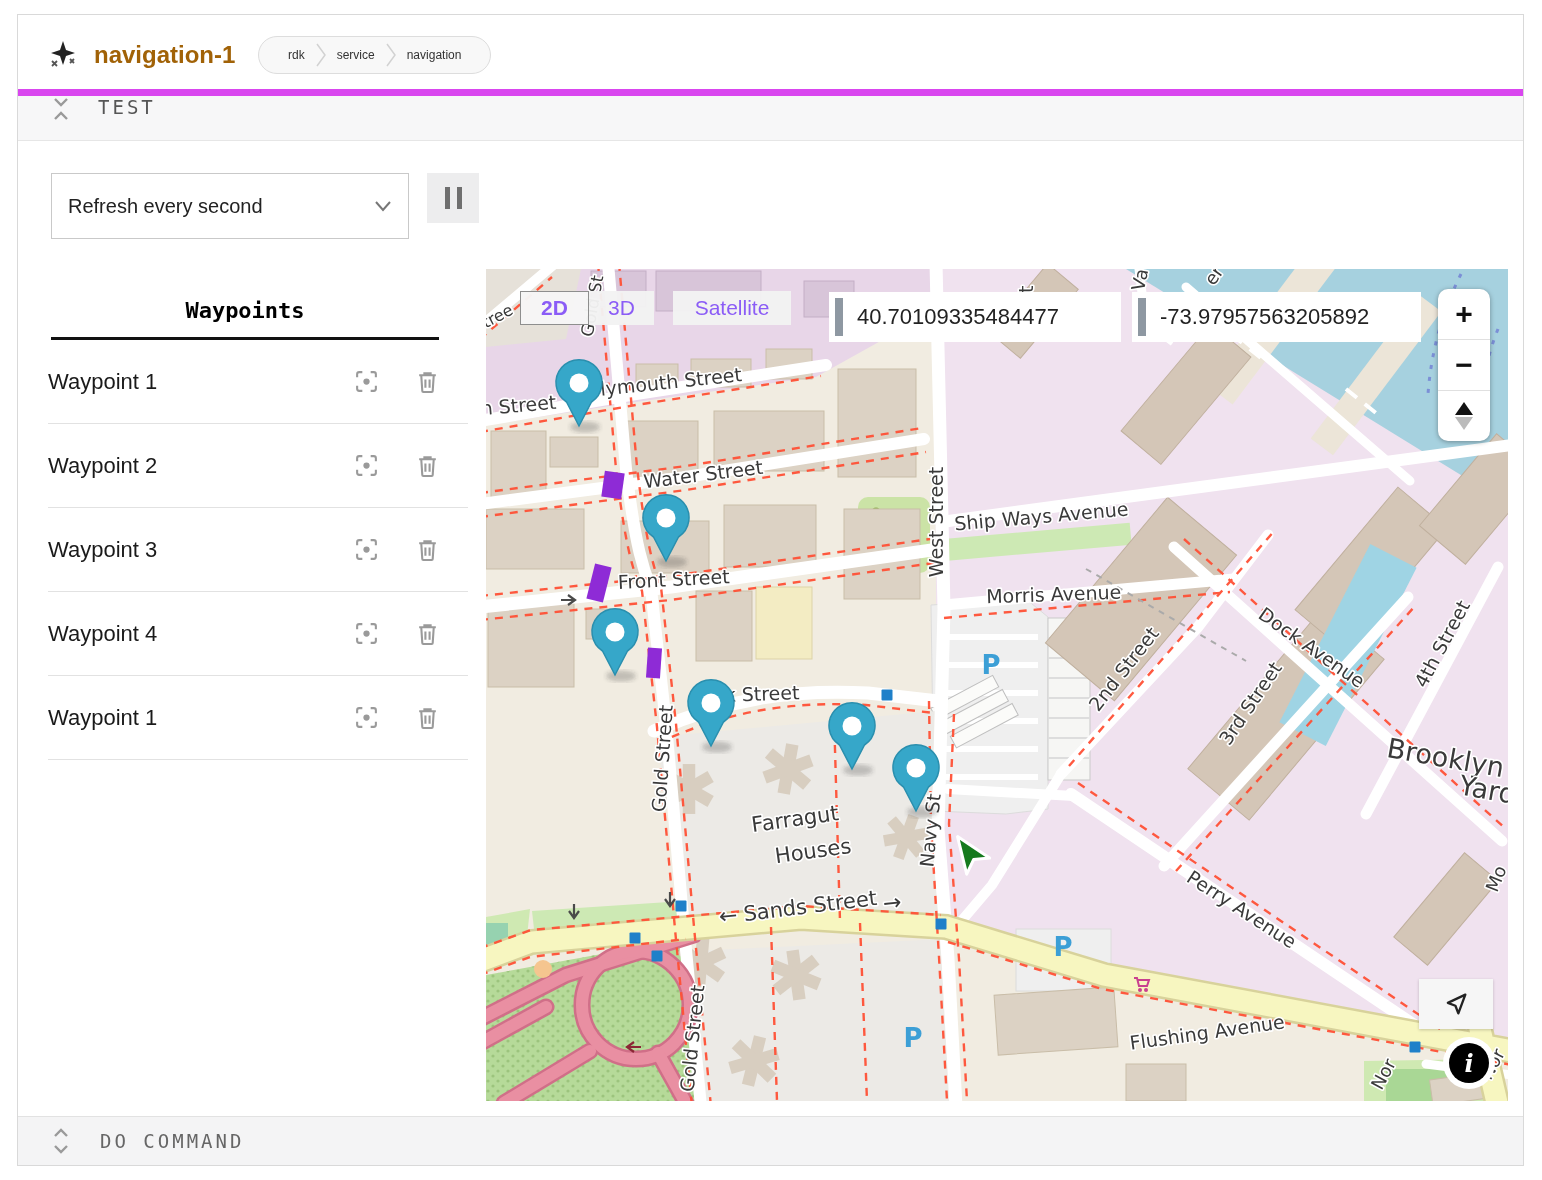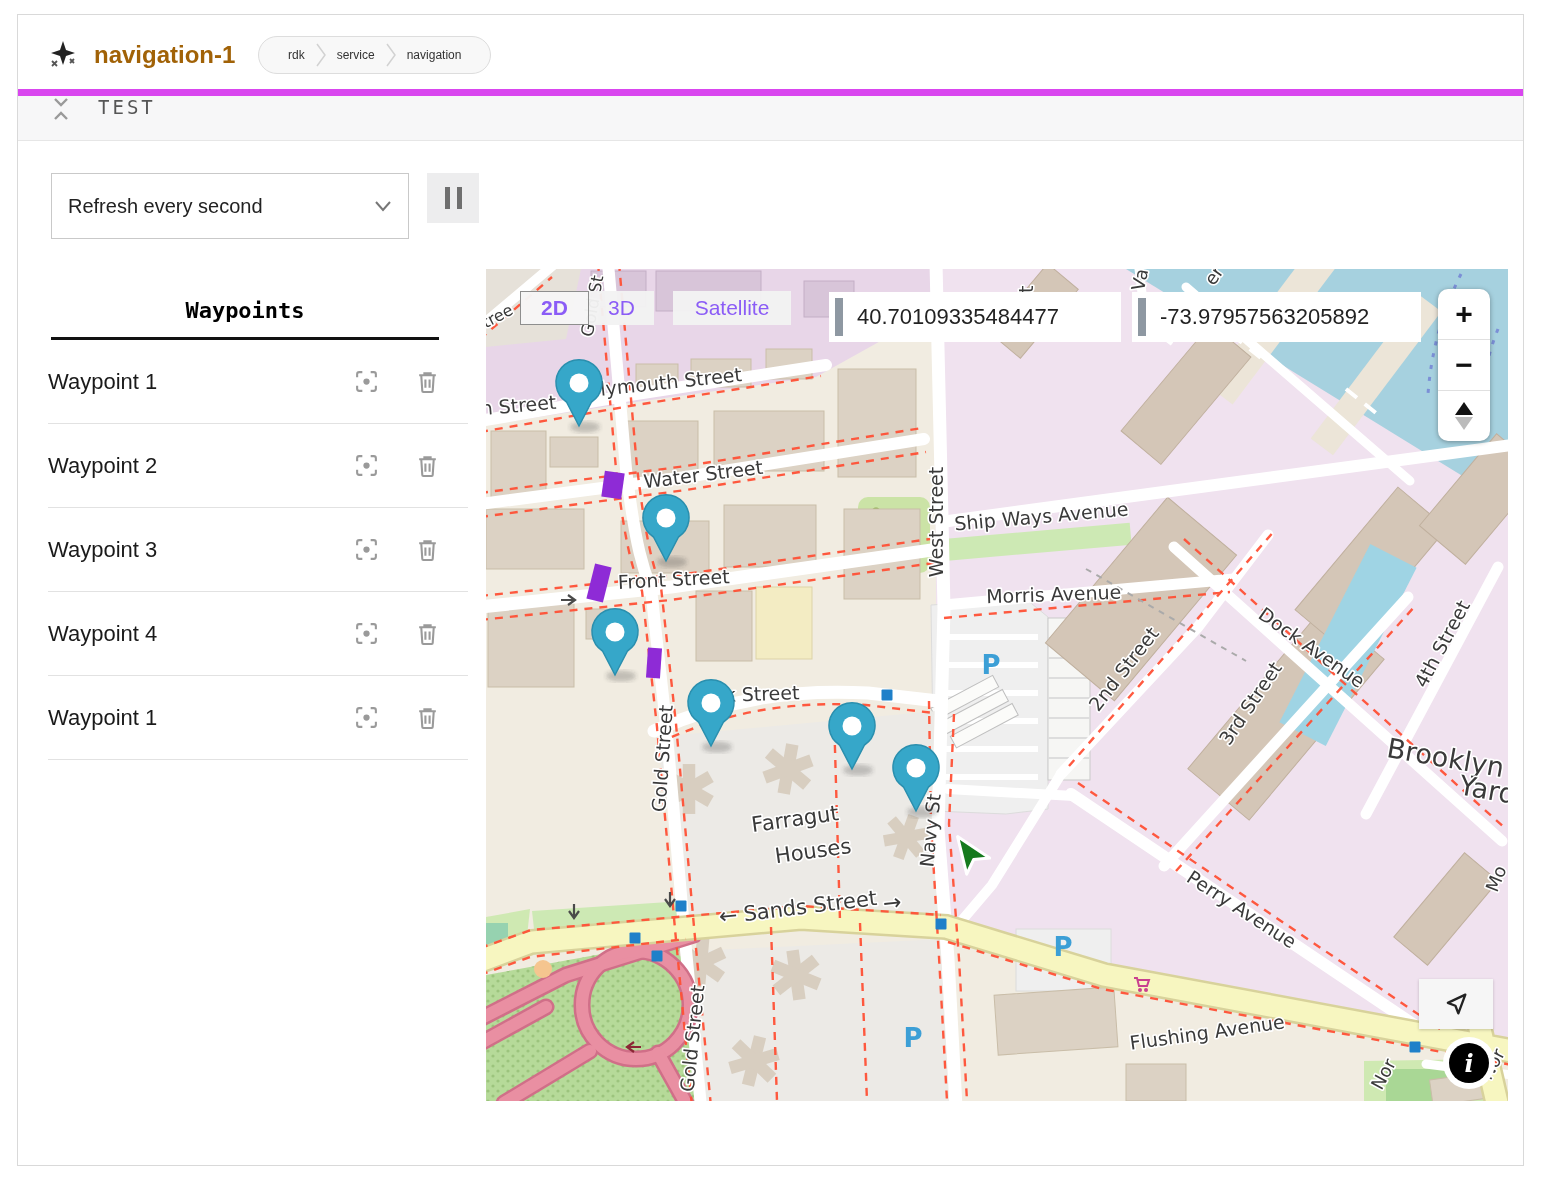--- a/index.html
+++ b/index.html
@@ -460,13 +460,20 @@
     <div class="locatebtn">
       <svg width="28" height="28" viewBox="0 0 24 24">
         <path d="M20,4 L5,11 L11.5,13.5 L14,20 Z" fill="none" stroke="#222" stroke-width="2" stroke-linejoin="round"></path>
       </svg>
     </div>
     <div class="infobtn">
       <div class="bc">i</div>
     </div>
   </div>
 
+  <div class="dobar">
+    <svg width="20" height="28" viewBox="0 0 20 28" style="margin-left:33px">
+      <polyline points="4,9 10,3 16,9" fill="none" stroke="#9a9a9a" stroke-width="2.4"></polyline>
+      <polyline points="4,19 10,25 16,19" fill="none" stroke="#9a9a9a" stroke-width="2.4"></polyline>
+    </svg>
+    <span class="dolabel">DO COMMAND</span>
+  </div>
 </div>
 
 </body></html>

